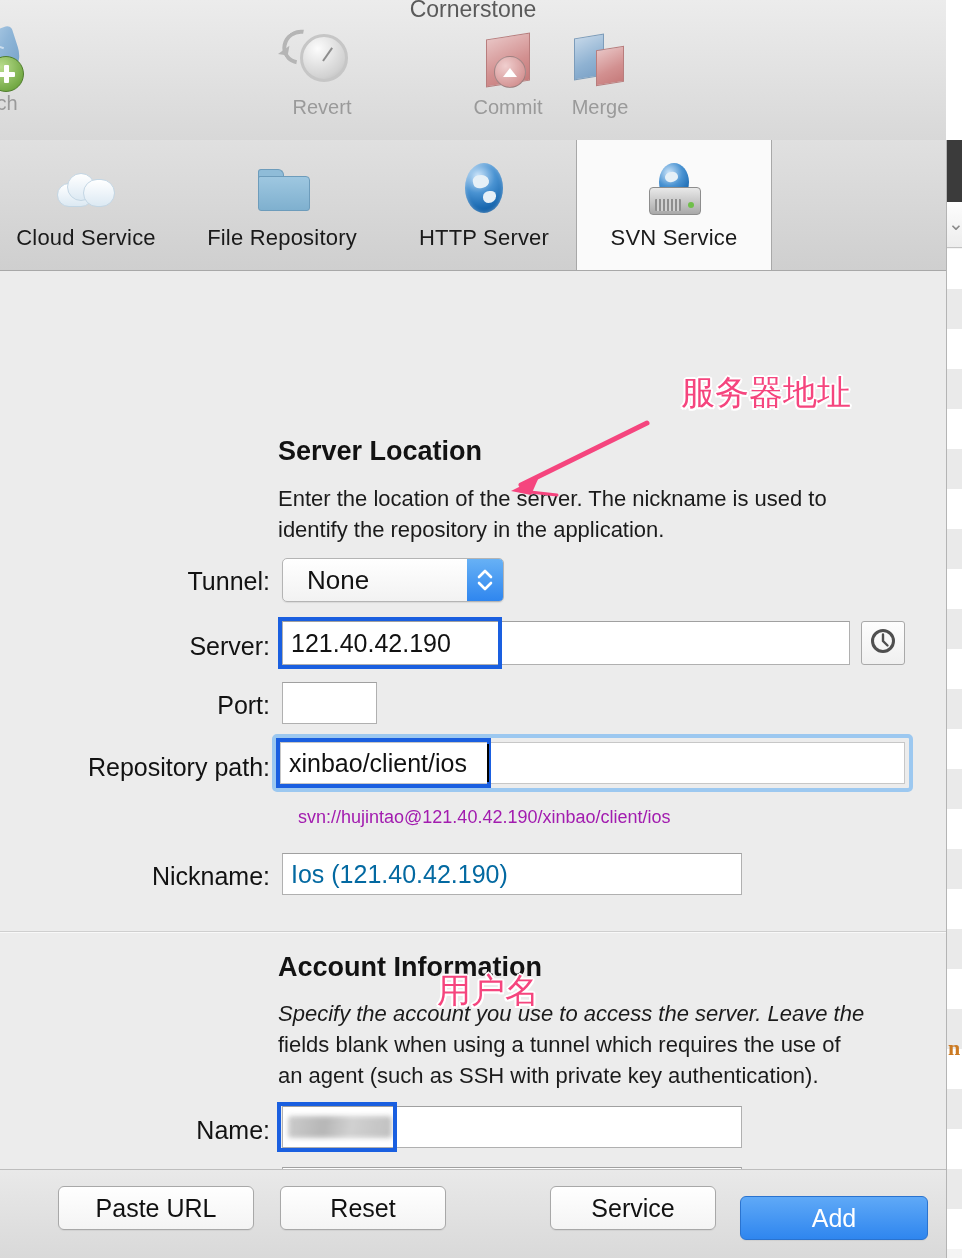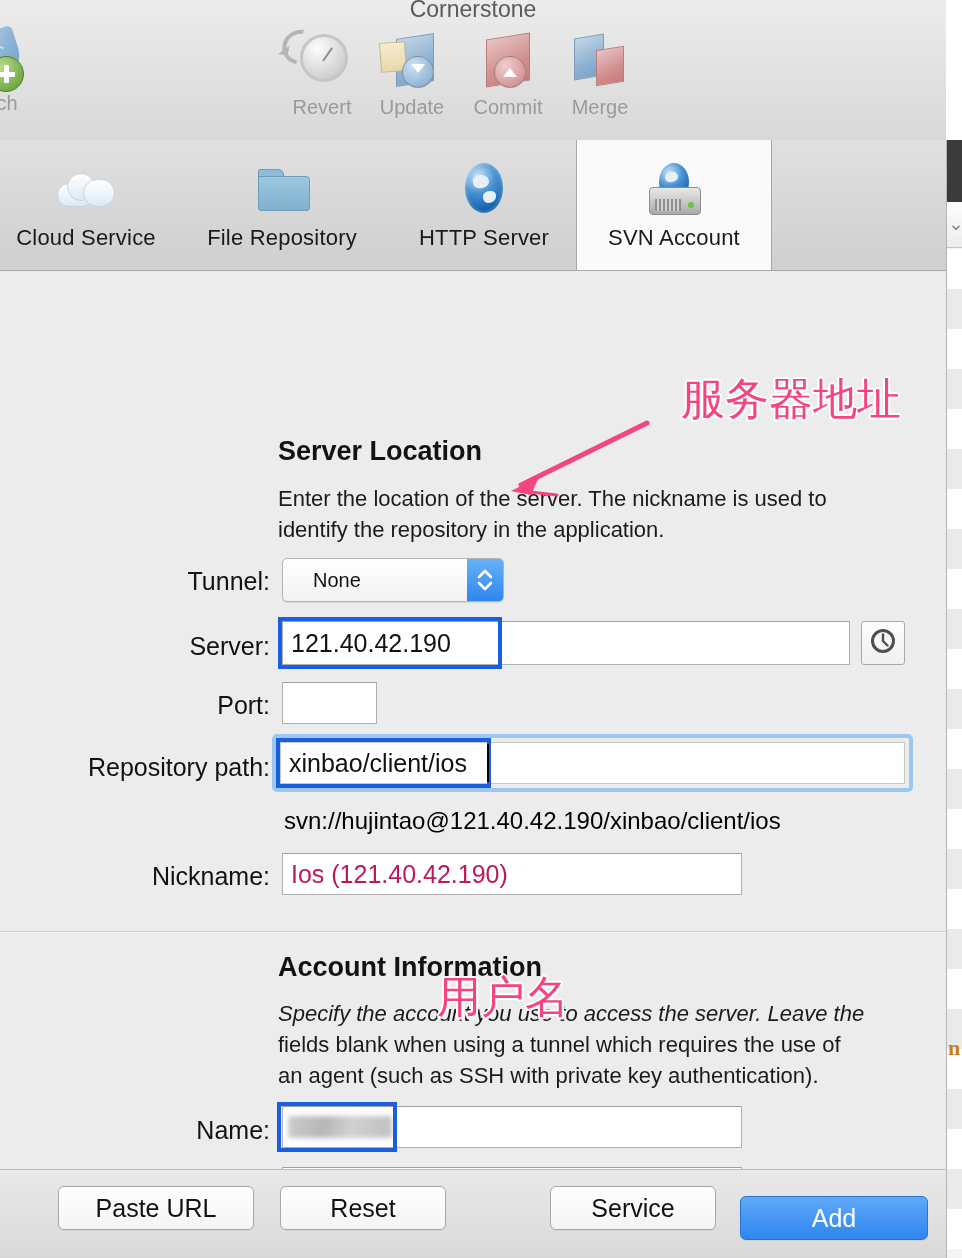--- a/index.html
+++ b/index.html
@@ -235,21 +235,21 @@
   .tfield {
     position: absolute; box-sizing: border-box;
     background: #ffffff;
     border: 1px solid #b0b0b0;
     border-top-color: #a0a0a0;
     font-size: 25px; color: #111;
     padding: 0 8px;
     display: flex; align-items: center;
     overflow: hidden;
   }
-  .tfield.placeholder { color: #be185d; }
+  .tfield.placeholder { color: #0369a1; }
 
   
   .focusring {
     position: absolute; box-sizing: border-box;
     border: 4px solid #9cc8f0; border-radius: 5px;
   }
   
   .selbox {
     position: absolute; box-sizing: border-box;
     border: 4px solid #1a5fe0;
@@ -258,39 +258,39 @@
   }
   .caret {
     position: absolute; width: 2px; background: #000;
   }
 
   .popup {
     position: absolute; box-sizing: border-box;
     background: linear-gradient(#ffffff, #f2f2f2);
     border: 1px solid #b4b4b4; border-radius: 5px;
     display: flex; align-items: center;
-    font-size: 20px; color: #111; padding-left: 30px;
+    font-size: 26px; color: #111; padding-left: 24px;
     box-shadow: 0 1px 1px #00000014;
   }
   .popup .stepper {
     position: absolute; right: 0; top: 0; bottom: 0; width: 36px;
     background: linear-gradient(#67b1f5, #2f86ef);
     border-radius: 0 4px 4px 0;
     display: flex; flex-direction: column; align-items: center; justify-content: center;
   }
   .popup .stepper svg { display:block; }
 
   .hist-btn {
     position: absolute; box-sizing: border-box;
     background: linear-gradient(#fdfdfd, #f0f0f0);
     border: 1px solid #a9a9a9; border-radius: 3px;
     display: flex; align-items: center; justify-content: center;
   }
 
-  .urlpreview { position: absolute; font-size: 24px; color: #000000; }
+  .urlpreview { position: absolute; font-size: 18px; color: #a21caf; margin-left: 14px; }
 
   .checkrow { position: absolute; display: flex; align-items: center; }
   .checkbox {
     width: 27px; height: 27px; border-radius: 5px;
     background: linear-gradient(#5aa7f8, #2b7ef0);
     border: 1px solid #2a6fd0;
     display: flex; align-items: center; justify-content: center;
     margin-right: 12px;
   }
   .checklabel { font-size: 25px; color: #111; }
@@ -317,21 +317,21 @@
     display: flex; align-items: center; justify-content: center;
     box-shadow: 0 1px 1px #0000000f;
   }
   .btn.primary {
     background: linear-gradient(#5fa9f7, #2f86ef);
     border-color: #2a73cf; color: #ffffff;
   }
 
   
   .cn-anno {
-    position: absolute; color: #f5457e; font-size: 44px;
+    position: absolute; color: #f5457e; font-size: 34px;
     font-family: "DejaVu Sans", sans-serif;
     text-shadow:
       2px 0 #fff, -2px 0 #fff, 0 2px #fff, 0 -2px #fff,
       1.5px 1.5px #fff, -1.5px 1.5px #fff, 1.5px -1.5px #fff, -1.5px -1.5px #fff;
     white-space: nowrap;
   }
   .anno-arrow { position: absolute; pointer-events: none; }
 </style>
 </head>
 <body>
@@ -383,30 +383,20 @@
     </div>
 
     <div class="tb-item" style="left:274px;">
       <div class="tb-icon">
         <div class="clk"></div>
         <div class="rev-arrow"></div>
       </div>
       <div class="tb-label">Revert</div>
     </div>
 
-    <div class="tb-item" style="left:364px;">
-      <div class="tb-icon">
-        <div class="cube" style="left:32px;"></div>
-        <div class="tag" style="left:16px;"></div>
-        <div class="badge-circ" style="left:38px; top:26px; background: radial-gradient(circle at 35% 30%, #cfe1f2, #8fb3d4 75%, #7ba0c4);">
-          <span class="arr" style="border-top:9px solid #ffffff;"></span>
-        </div>
-      </div>
-      <div class="tb-label">Update</div>
-    </div>
 
     <div class="tb-item" style="left:552px;">
       <div class="tb-icon">
         <div class="cube" style="left:22px; width:28px; height:40px;"></div>
         <div class="cube red" style="left:44px; top:18px; width:26px; height:34px;"></div>
       </div>
       <div class="tb-label">Merge</div>
     </div>
 
     <div class="tb-item" style="left:460px;">
@@ -454,21 +444,21 @@
 
       <div class="tab selected" style="left:576px; width:196px;">
         <div class="tab-icon">
           <div class="disk-ico">
             <div class="globe-s"></div>
             <div class="drive"></div>
             <div class="slots"></div>
             <div class="led"></div>
           </div>
         </div>
-        <div class="tab-label">SVN Account</div>
+        <div class="tab-label">SVN Service</div>
       </div>
     </div>
 
     <div class="content">
 
       <div class="section-title" style="left:278px; top:165px;">Server Location</div>
 
       <div class="section-desc" style="left:278px; top:212px;">Enter the location of the server. The nickname is used to</div>
       <div class="section-desc" style="left:278px; top:243px;">identify the repository in the application.</div>
 

